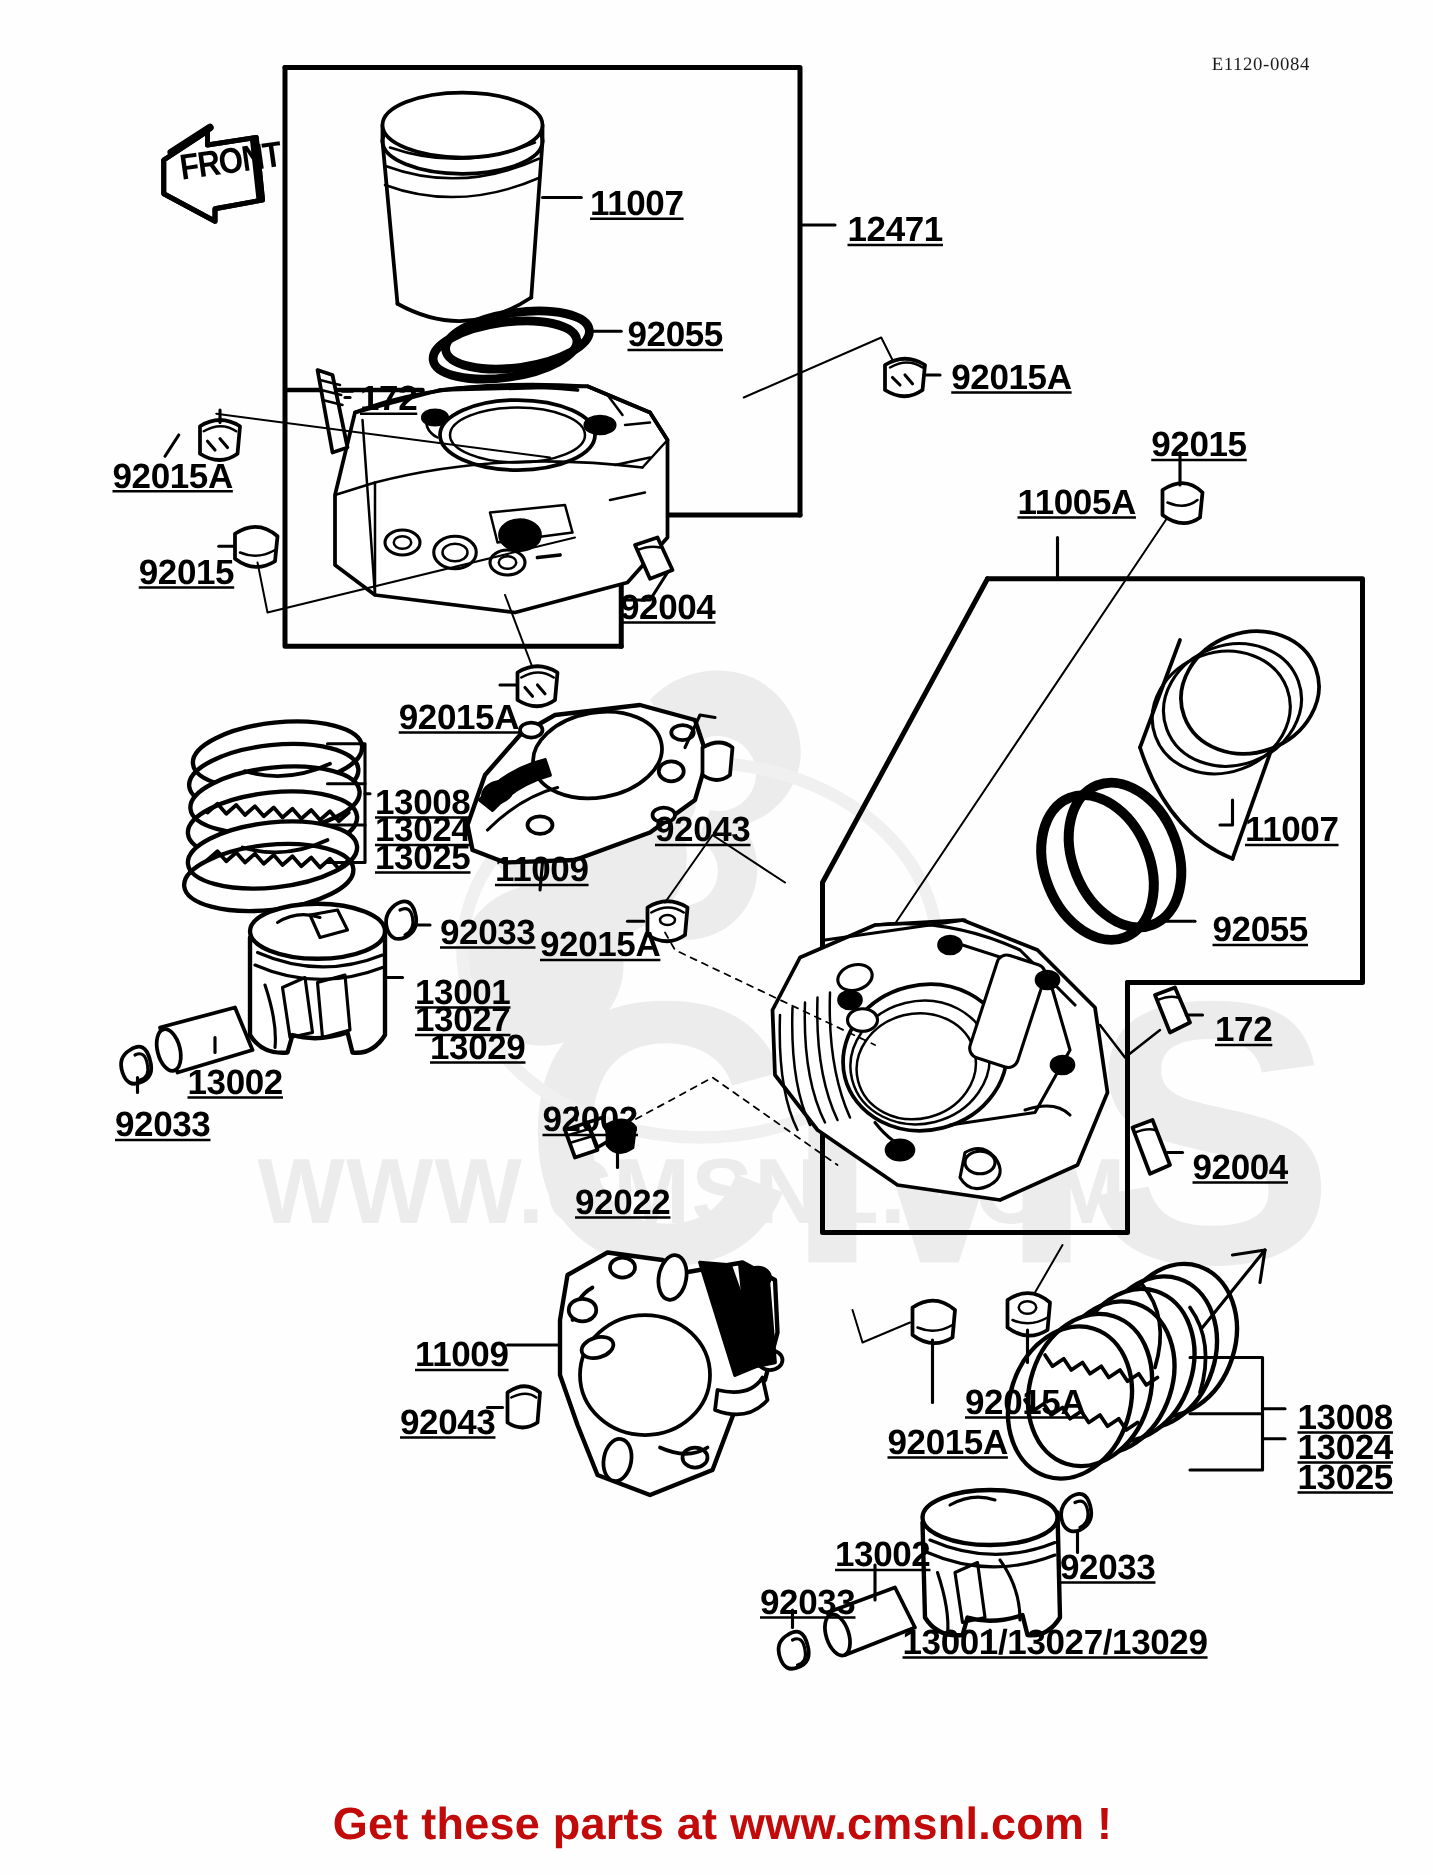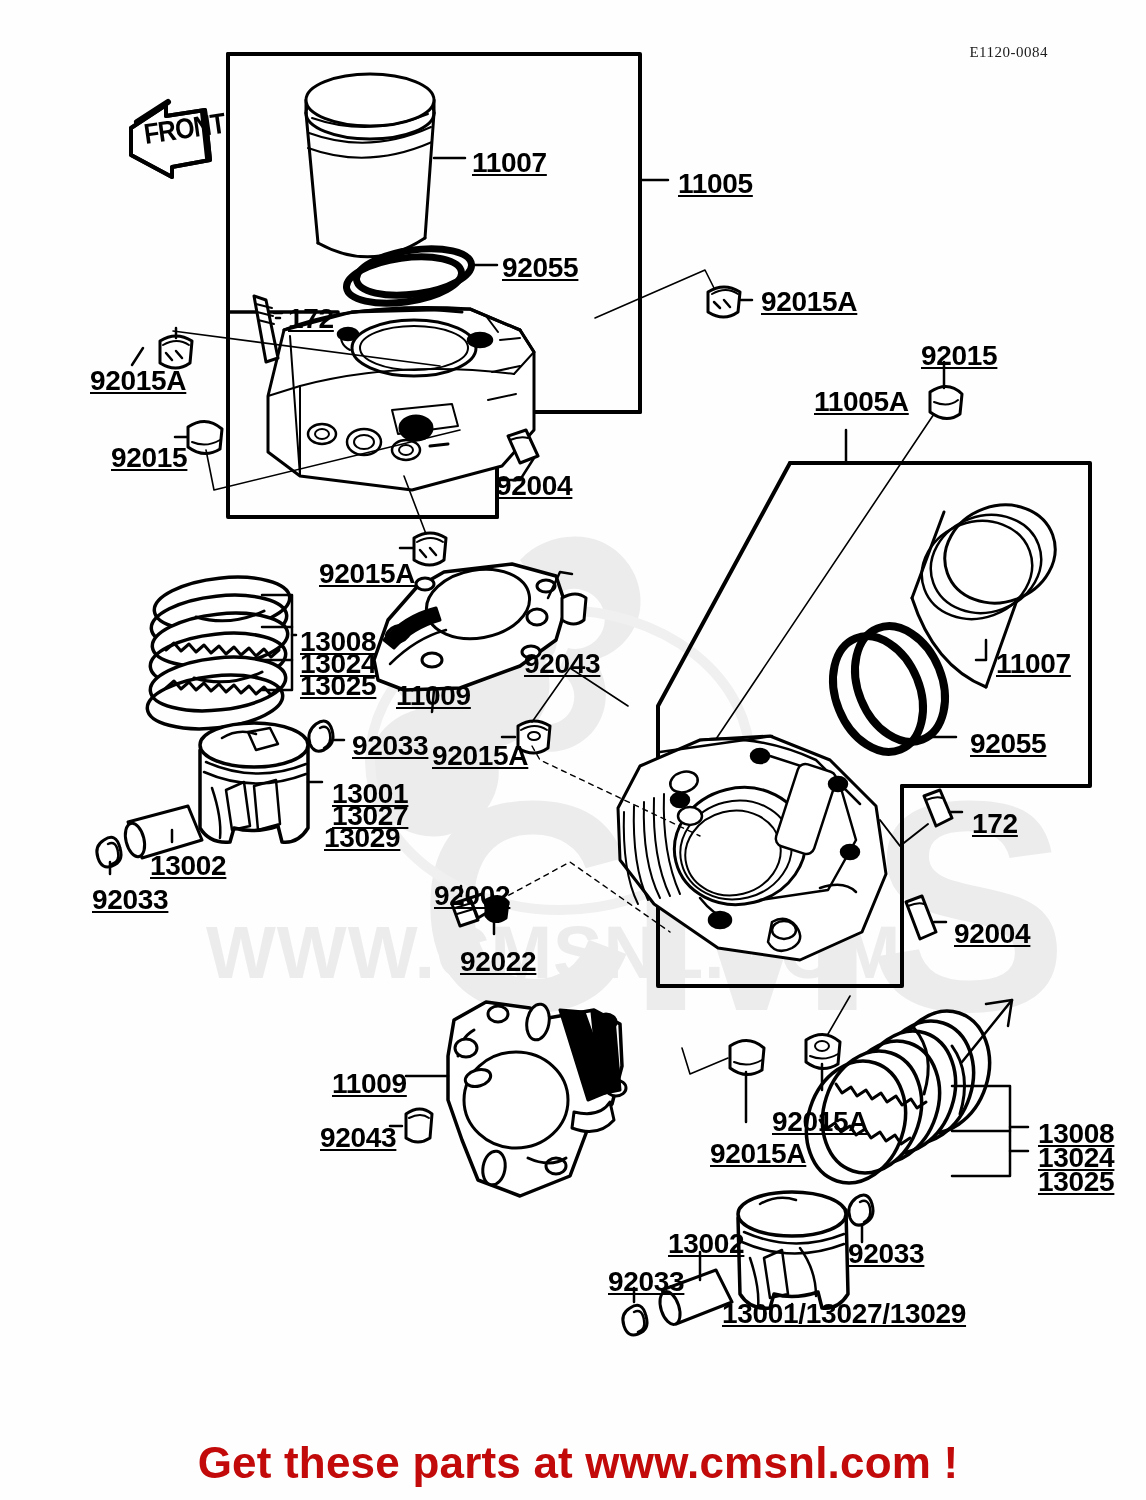--- a/index.html
+++ b/index.html
@@ -15,21 +15,21 @@
     font-size:26px;color:#8a8a8a;letter-spacing:.5px;
     font-family:"Liberation Sans", sans-serif;white-space:nowrap;
   }
   .diagcode{
     position:absolute;right:98px;top:44px;
     font-size:15px;color:#1a1a1a;white-space:nowrap;
     font-family:"Liberation Serif", serif;letter-spacing:.5px;
   }
   .footer{
     position:absolute;left:10px;right:0;top:1438px;text-align:center;
-    color:#c20a0a;font-size:44px;font-weight:bold;
+    color:#c20a0a;font-size:36px;font-weight:bold;
     font-family:"Liberation Sans", sans-serif;letter-spacing:.2px;
   }
   .lbl{
     position:absolute;font-size:28px;font-weight:bold;color:#000;
     font-family:"Liberation Sans", sans-serif;white-space:nowrap;
     letter-spacing:-.3px;
     text-decoration:underline;
   }
   .wmtext{
     font-family:"Liberation Sans", sans-serif;font-weight:bold;
@@ -439,42 +439,42 @@
         <path d="M630 1308 q12 -8 16 8 q4 14 -8 18 q-10 4 -14 -8 q-4 -12 6 -18 Z" fill="#fff"></path>
         <path d="M634 1312 q8 -4 10 8 q2 10 -6 12" stroke-width="2.5"></path>
       </g>
       <path d="M634 1302 L634 1288" stroke-width="2.5"></path>
 
     </g>
   </svg>
 
   <div id="callouts">
       <div class="lbl" style="left: 472px; top: 147px;">11007</div>
-      <div class="lbl" style="left: 678px; top: 168px;">11005</div>
+      <div class="lbl" style="left: 678px; top: 168px;">12471</div>
       <div class="lbl" style="left: 502px; top: 252px;">92055</div>
       <div class="lbl" style="left: 761px; top: 286px;">92015A</div>
       <div class="lbl" style="left: 288px; top: 303px;">172</div>
       <div class="lbl" style="left: 90px; top: 365px;">92015A</div>
       <div class="lbl" style="left: 111px; top: 442px;">92015</div>
       <div class="lbl" style="left: 921px; top: 340px;">92015</div>
       <div class="lbl" style="left: 814px; top: 386px;">11005A</div>
       <div class="lbl" style="left: 496px; top: 470px;">92004</div>
       <div class="lbl" style="left: 319px; top: 558px;">92015A</div>
       <div class="lbl" style="left: 300px; top: 626px;">13008</div>
       <div class="lbl" style="left: 300px; top: 648px;">13024</div>
       <div class="lbl" style="left: 300px; top: 670px;">13025</div>
       <div class="lbl" style="left: 396px; top: 680px;">11009</div>
       <div class="lbl" style="left: 524px; top: 648px;">92043</div>
       <div class="lbl" style="left: 352px; top: 730px;">92033</div>
       <div class="lbl" style="left: 432px; top: 740px;">92015A</div>
       <div class="lbl" style="left: 996px; top: 648px;">11007</div>
       <div class="lbl" style="left: 970px; top: 728px;">92055</div>
       <div class="lbl" style="left: 332px; top: 778px;">13001</div>
       <div class="lbl" style="left: 332px; top: 800px;">13027</div>
-      <div class="lbl" style="left: 324px; top: 822px;">13029</div>
+      <div class="lbl" style="left: 344px; top: 822px;">13029</div>
       <div class="lbl" style="left: 150px; top: 850px;">13002</div>
       <div class="lbl" style="left: 92px; top: 884px;">92033</div>
       <div class="lbl" style="left: 972px; top: 808px;">172</div>
       <div class="lbl" style="left: 434px; top: 880px; text-align: right;">92002</div>
       <div class="lbl" style="left: 460px; top: 946px;">92022</div>
       <div class="lbl" style="left: 954px; top: 918px;">92004</div>
       <div class="lbl" style="left: 332px; top: 1068px;">11009</div>
       <div class="lbl" style="left: 320px; top: 1122px;">92043</div>
       <div class="lbl" style="left: 710px; top: 1138px;">92015A</div>
       <div class="lbl" style="left: 772px; top: 1106px;">92015A</div>

